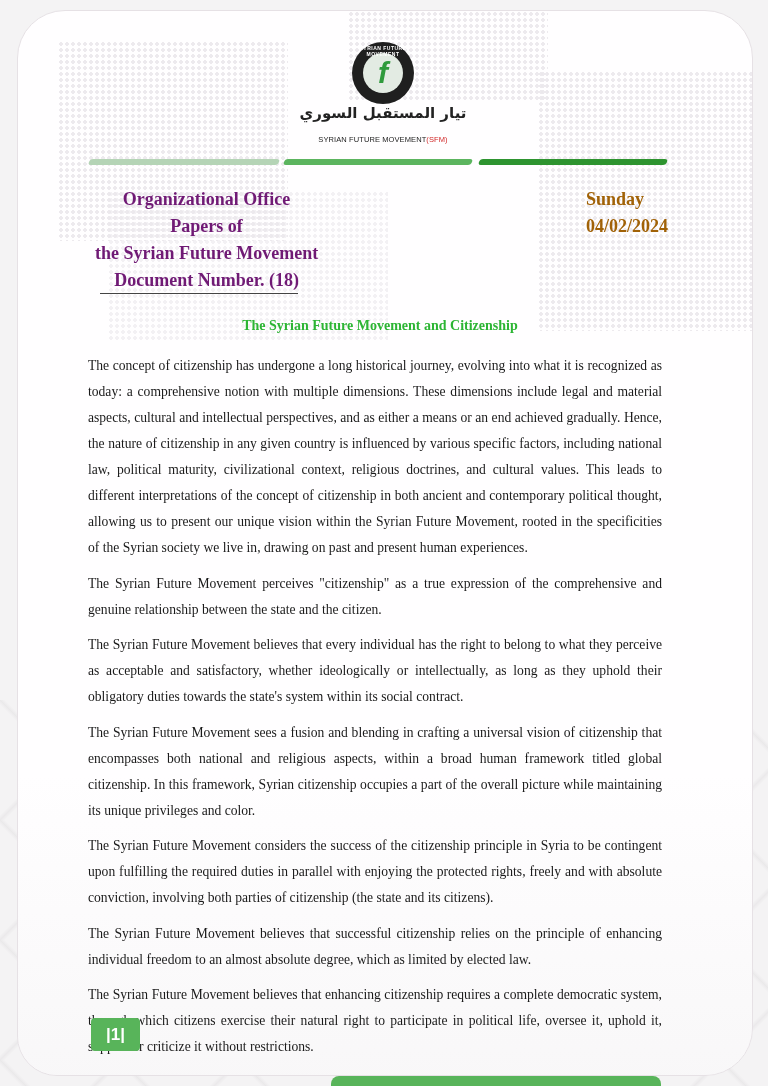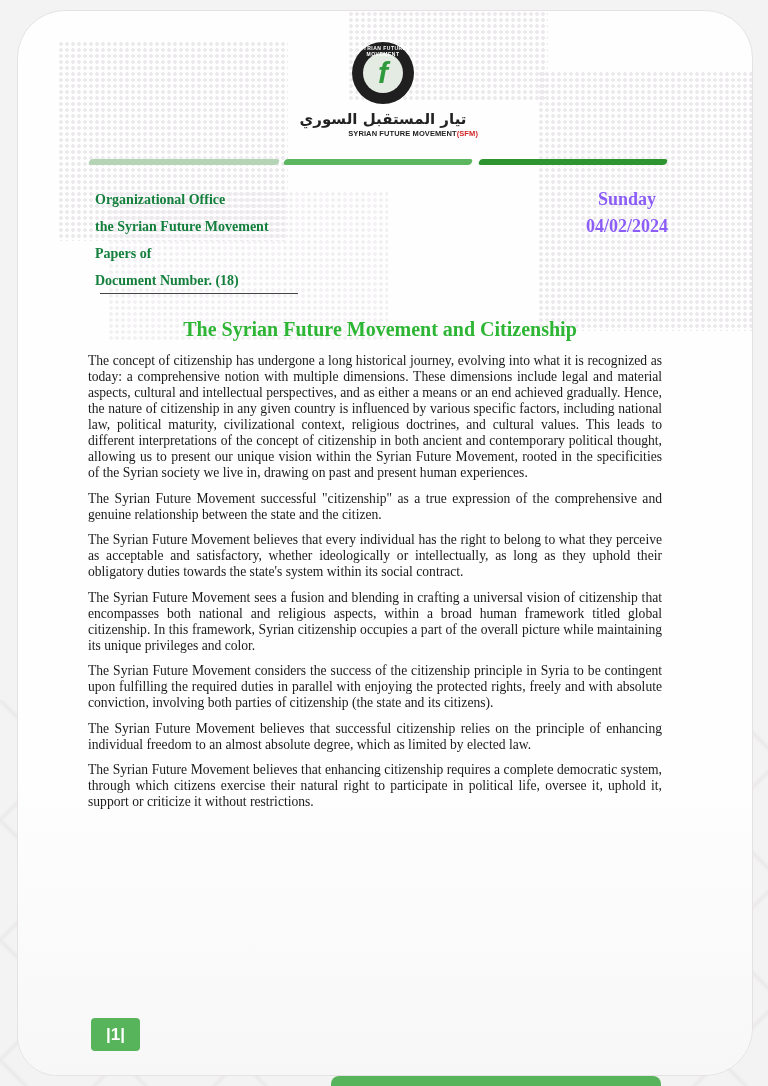--- a/index.html
+++ b/index.html
@@ -58,75 +58,73 @@
     font-family: "Liberation Sans", sans-serif;
     font-weight: bold; font-size: 30px; color: #2f9a3c;
     font-style: italic;
   }
   .emblem-ring-text {
     position: absolute; top: 3px; left: 0; right: 0;
     font-size: 5px; color: #fff; font-family: "Liberation Sans", sans-serif;
     letter-spacing: 0.5px; font-weight: bold;
   }
   .logo-arabic {
-    margin-top: 6px;
     font-family: "DejaVu Sans", sans-serif;
     font-weight: bold;
     font-size: 15px;
     color: #222;
     direction: rtl;
   }
   .logo-en {
-    margin-top: 1px;
+    margin-top: 13px;
     font-family: "Liberation Sans", sans-serif;
-    font-weight: bold;
+    font-weight: normal;
     font-size: 7.5px;
     color: #222;
     letter-spacing: 0.1px;
-    text-align: right;
   }
   .logo-en .acr { color: #d02626; }
 
   .stripes {
     position: absolute; top: 159px; left: 87px; width: 584px; height: 7px;
   }
   .stripe {
     position: absolute; top: 0; height: 6px;
     transform: skewX(-20deg);
     border-radius: 3px;
   }
   .s1 { left: 2px; width: 190px; background: #b5d4b6; }
   .s2 { left: 197px; width: 188px; background: #5cb55f; }
   .s3 { left: 392px; width: 188px; background: #2e9430; }
 
   .meta-left {
     position: absolute; left: 95px; top: 186px;
-    font-weight: bold; font-size: 14px; line-height: 27px; color: #15803d;
+    font-weight: bold; font-size: 18px; line-height: 27px; color: #701a75; text-align: center;
   }
   .meta-left .underline {
     position: absolute; left: 5px; top: 107px;
     width: 198px; height: 1px; background: #444;
   }
   .meta-right {
     position: absolute; right: 100px; top: 186px;
-    font-weight: bold; font-size: 18px; line-height: 27px; color: #8b5cf6;
-    text-align: center;
+    font-weight: bold; font-size: 18px; line-height: 27px; color: #a16207;
+    text-align: left;
   }
   .title {
     position: absolute; left: 0; width: 760px; top: 318px;
     text-align: center;
     color: #2db534;
-    font-weight: bold; font-size: 20px;
+    font-weight: bold; font-size: 14px;
   }
   .body-text {
     position: absolute; left: 88px; top: 353px; width: 574px;
   }
   .body-text p {
     font-size: 13.6px;
-    line-height: 16px;
+    line-height: 26px;
     text-align: justify;
     margin-bottom: 9.5px;
     color: #1a1a1a;
   }
   .page-num {
     position: absolute; left: 91px; top: 1018px;
     width: 49px; height: 33px;
     background: #58b45a;
     border-radius: 4px;
     color: #fff;
@@ -168,36 +166,36 @@
 </div>
 
 <div class="stripes">
   <div class="stripe s1"></div>
   <div class="stripe s2"></div>
   <div class="stripe s3"></div>
 </div>
 
 <div class="meta-left">
   <div>Organizational Office</div>
+  <div>Papers of</div>
   <div>the Syrian Future Movement</div>
-  <div>Papers of</div>
   <div>Document Number. (18)</div>
   <div class="underline"></div>
 </div>
 
 <div class="meta-right">
   <div>Sunday</div>
   <div>04/02/2024</div>
 </div>
 
 <div class="title">The Syrian Future Movement and Citizenship</div>
 
 <div class="body-text">
   <p>The concept of citizenship has undergone a long historical journey, evolving into what it is recognized as today: a comprehensive notion with multiple dimensions. These dimensions include legal and material aspects, cultural and intellectual perspectives, and as either a means or an end achieved gradually. Hence, the nature of citizenship in any given country is influenced by various specific factors, including national law, political maturity, civilizational context, religious doctrines, and cultural values. This leads to different interpretations of the concept of citizenship in both ancient and contemporary political thought, allowing us to present our unique vision within the Syrian Future Movement, rooted in the specificities of the Syrian society we live in, drawing on past and present human experiences.</p>
-  <p>The Syrian Future Movement successful "citizenship" as a true expression of the comprehensive and genuine relationship between the state and the citizen.</p>
+  <p>The Syrian Future Movement perceives "citizenship" as a true expression of the comprehensive and genuine relationship between the state and the citizen.</p>
   <p>The Syrian Future Movement believes that every individual has the right to belong to what they perceive as acceptable and satisfactory, whether ideologically or intellectually, as long as they uphold their obligatory duties towards the state's system within its social contract.</p>
   <p>The Syrian Future Movement sees a fusion and blending in crafting a universal vision of citizenship that encompasses both national and religious aspects, within a broad human framework titled global citizenship. In this framework, Syrian citizenship occupies a part of the overall picture while maintaining its unique privileges and color.</p>
   <p>The Syrian Future Movement considers the success of the citizenship principle in Syria to be contingent upon fulfilling the required duties in parallel with enjoying the protected rights, freely and with absolute conviction, involving both parties of citizenship (the state and its citizens).</p>
   <p>The Syrian Future Movement believes that successful citizenship relies on the principle of enhancing individual freedom to an almost absolute degree, which as limited by elected law.</p>
   <p>The Syrian Future Movement believes that enhancing citizenship requires a complete democratic system, through which citizens exercise their natural right to participate in political life, oversee it, uphold it, support or criticize it without restrictions.</p>
 </div>
 
 <div class="page-num">|1|</div>
 
 <div class="bottom-bar"></div>

